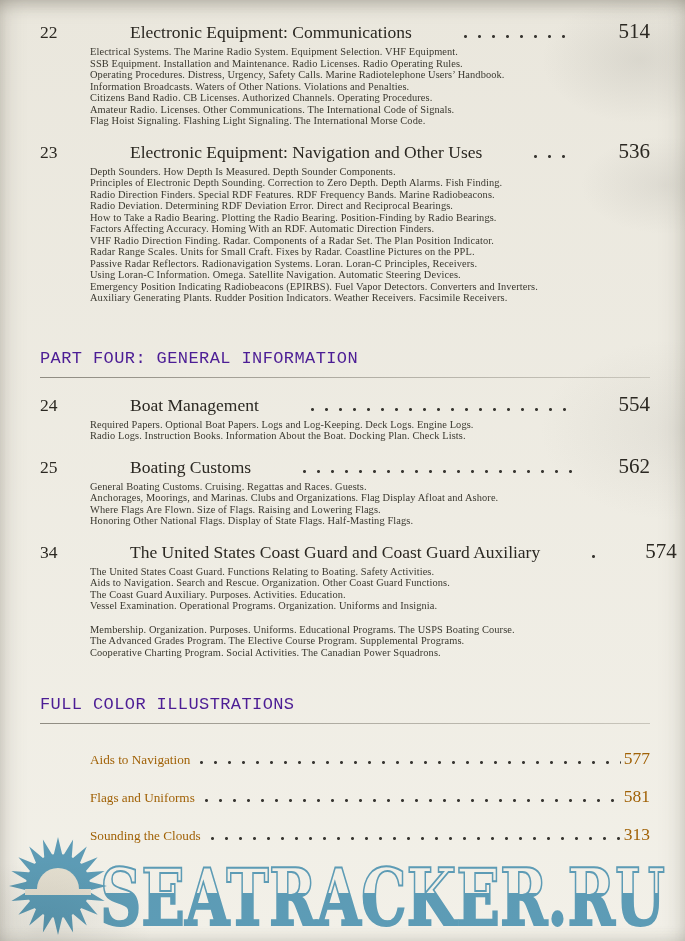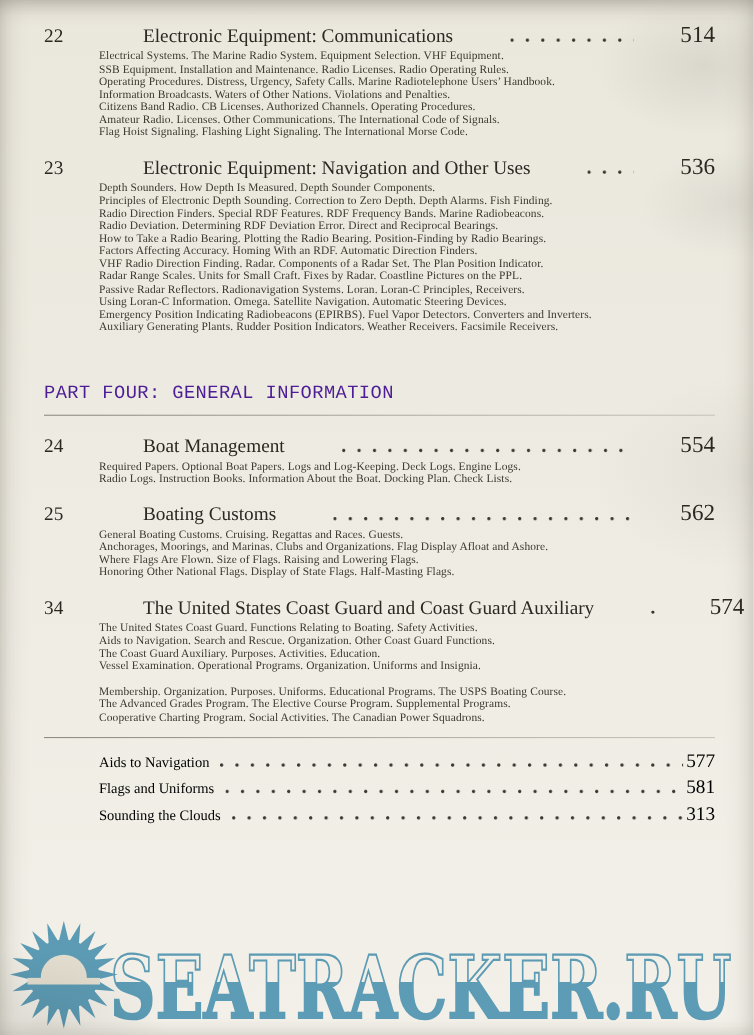--- a/index.html
+++ b/index.html
@@ -35,23 +35,23 @@
   }
   .ch-page{font-size:21px;flex:none;}
   .ch-desc{
     margin:2px 0 12px 50px;font-size:10.4px;line-height:11.5px;
     white-space:pre-line;color:#3a382f;letter-spacing:.1px;font-family:Liberation Serif, serif;
   }
   .section-heading{margin-top:44px;font-size:17px;line-height:22px;letter-spacing:.4px;color:#4c1d95;font-family:Liberation Mono, monospace;}
   .rule{height:1px;margin:7px 0 14px 0;background:linear-gradient(to right,#8f8c82,#b3b0a6 55%,#c8c5bb);}
   .illus-section .rule{margin-bottom:9px;}
   .illus-section .section-heading{margin-top:36px;}
-  .illus-row{display:flex;align-items:baseline;font-size:13.2px;line-height:23px;color:#000000;margin-left:50px;}
+  .illus-row{display:flex;align-items:baseline;font-size:13.2px;line-height:23px;color:#a16207;margin-left:50px;}
   .illus-row .dots{margin-left:10px;}
-  .illus-page{font-size:17.5px;flex:none;}
+  .illus-page{font-size:17.5px;flex:none;margin-top:14px;}
 
   .watermark{position:absolute;left:0;top:835px;z-index:4;mix-blend-mode:multiply;}
 </style>
 </head>
 <body>
 
 <div class="toc">
 
   <div class="chapter">
     <div class="ch-head">
@@ -130,20 +130,21 @@
 Vessel Examination. Operational Programs. Organization. Uniforms and Insignia.</div>
   </div>
 
   <div class="chapter">
     <div class="ch-desc">Membership. Organization. Purposes. Uniforms. Educational Programs. The USPS Boating Course.
 The Advanced Grades Program. The Elective Course Program. Supplemental Programs.
 Cooperative Charting Program. Social Activities. The Canadian Power Squadrons.</div>
   </div>
 
   <div class="illus-section">
+    <div class="section-heading">FULL COLOR ILLUSTRATIONS</div>
     <div class="rule"></div>
 
     <div class="illus-row">
       <span class="illus-title">Aids to Navigation</span>
       <span class="dots"></span>
       <span class="illus-page">577</span>
     </div>
     <div class="illus-row">
       <span class="illus-title">Flags and Uniforms</span>
       <span class="dots"></span>

